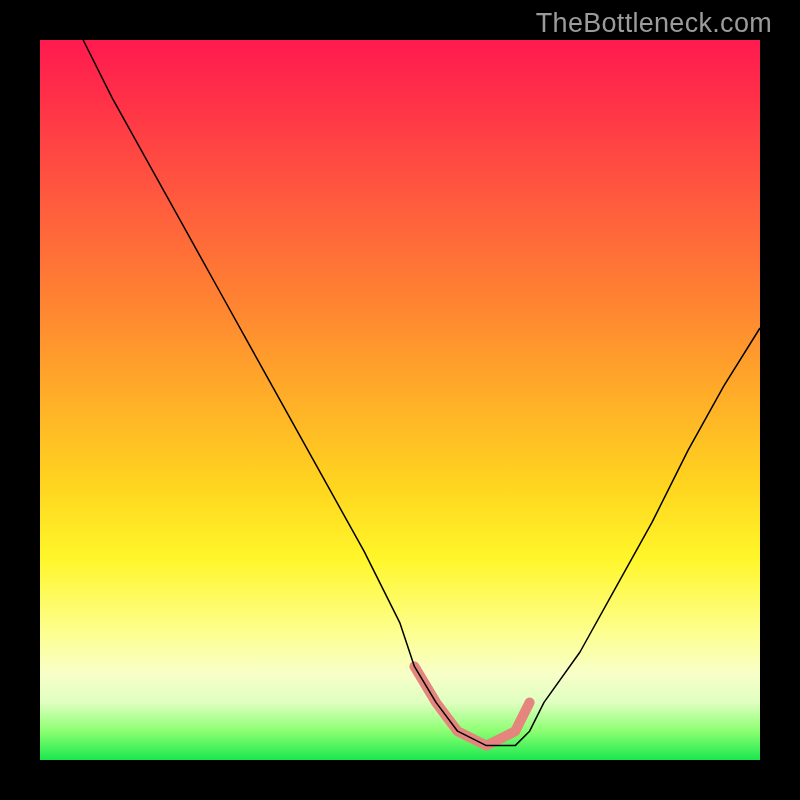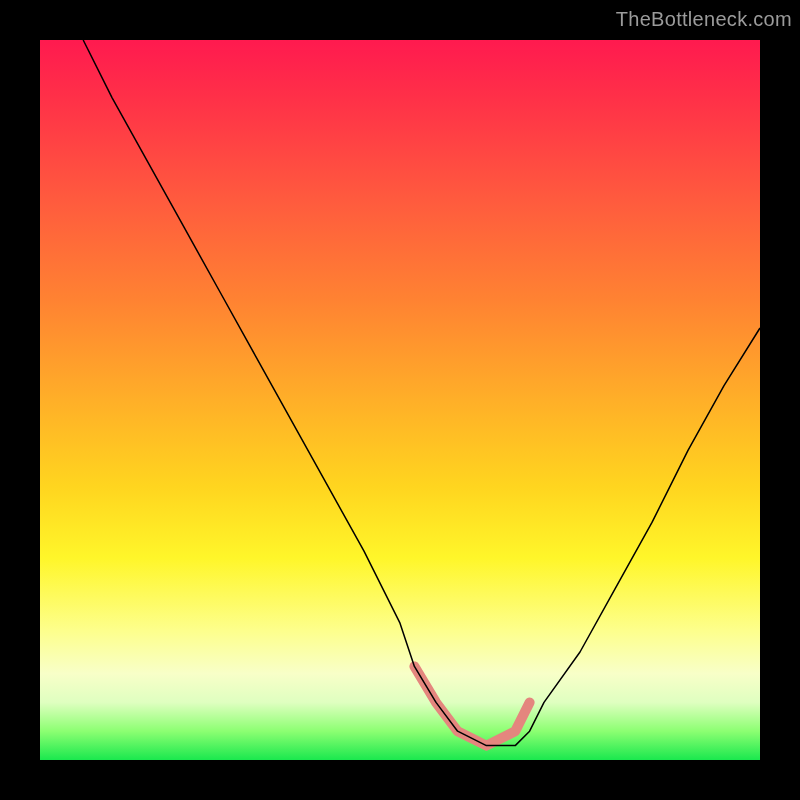--- a/index.html
+++ b/index.html
@@ -44,23 +44,23 @@
     position: absolute;
     left: 0;
     top: 0;
     width: 720px;
     height: 720px;
     overflow: visible;
   }
   .watermark {
     position: absolute;
     top: 8px;
-    right: 8px;
+    right: 28px;
     color: #9b9b9b;
-    font-size: 20px;
+    font-size: 27px;
     font-weight: 500;
     letter-spacing: 0.3px;
   }
 </style>
 </head>
 <body>
 
 <div class="frame">
 
   <div class="watermark">TheBottleneck.com</div>

